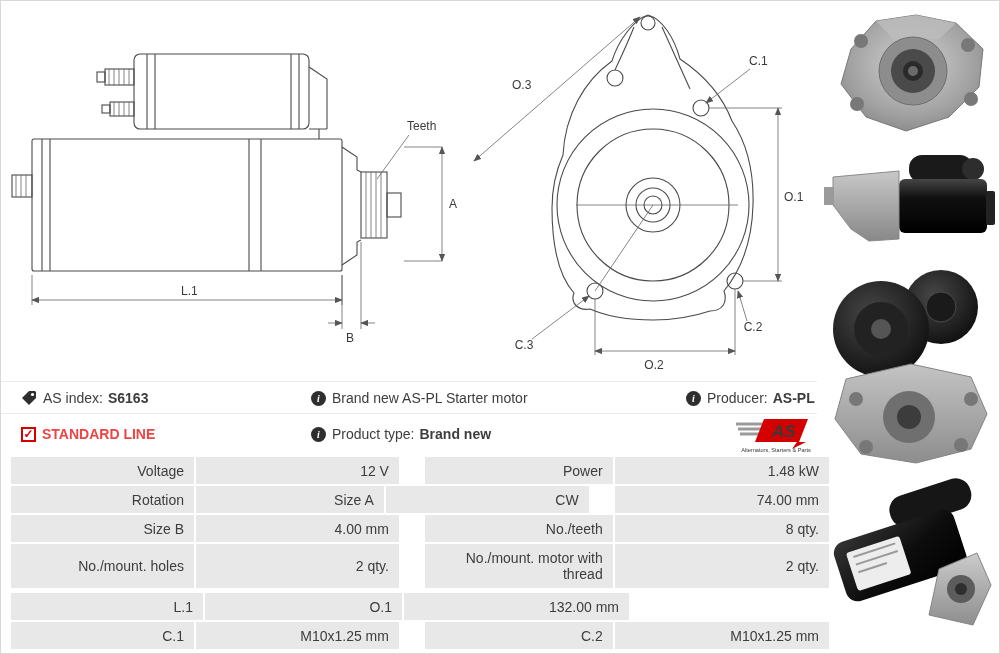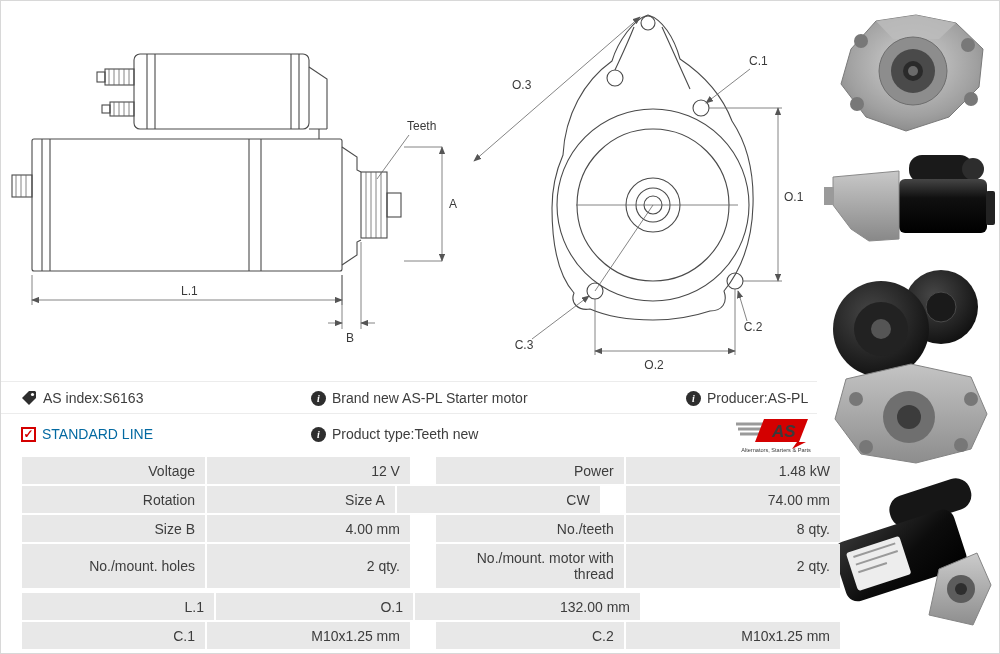--- a/index.html
+++ b/index.html
@@ -22,36 +22,36 @@
   #photo1 { top:8px;   height:132px; }
   #photo2 { top:142px; height:112px; }
   #photo3 { top:258px; height:208px; }
   #photo4 { top:472px; height:176px; }
   
   .info { position:absolute; left:0; top:380px; width:816px; height:72px; }
   .info-row { position:absolute; left:0; width:816px; border-top:1px solid #ececec; }
   #info-row1 { top:0; height:32px; }
   #info-row2 { top:32px; height:40px; }
   .ii { position:absolute; top:0; height:100%; display:flex; align-items:center; gap:6px; font-size:14px; }
-  .ii b { font-weight:400; }
-  .pair { display:flex; align-items:baseline; }
+  .ii b { font-weight:700; }
+  .pair { display:flex; gap:5px; align-items:baseline; }
   .iicon {
     width:15px; height:15px; border-radius:50%; background:#2e2e2e; color:#fff;
     font-size:10px; font-weight:bold; font-style:italic; flex:0 0 15px;
     display:flex; align-items:center; justify-content:center;
     font-family:"Liberation Serif", serif;
   }
   .checkbox {
     width:15px; height:15px; border:2px solid #d40000; color:#d40000; box-sizing:border-box;
     font-size:12px; font-weight:bold; display:flex; align-items:center; justify-content:center;
   }
-  .red { color:#0369a1; }
+  .red { color:#ef4444; }
   .logo { position:absolute; left:733px; top:2px; width:82px; height:38px;text-align:center; }
   
-  .spec { position:absolute; left:21px; top:456px; width:818px; display:flex; flex-direction:column; gap:2px; }
+  .spec { position:absolute; left:10px; top:456px; width:818px; display:flex; flex-direction:column; gap:2px; }
   .trow { display:flex; gap:2px; }
   .tcell {
     background:#e8e8e8; min-height:27px; box-sizing:border-box; font-size:14px;
     display:flex; align-items:center; justify-content:flex-end; text-align:right;
     padding:3px 10px 3px 6px; color:#3d3d3d;
   }
   .c1 { width:192px; } .c2 { width:213px; margin-right:24px; } .c3 { width:197px; } .c4 { width:225px; }
   .tall .tcell { min-height:44px; }
   .l1row { margin-top:3px; }
 </style>
@@ -277,21 +277,21 @@
     </div>
     <div class="info-row" id="info-row2">
       <div class="ii" style="left:20px">
         <span class="checkbox">✓</span>
         <b class="red">STANDARD LINE</b>
       </div>
       <div class="ii" style="left:310px">
         <span class="iicon">i</span>
         <span class="pair">
             <span>Product type:</span>
-            <b>Teeth new</b>
+            <b>Brand new</b>
           </span>
       </div>
       <div class="logo">
         <svg width="82" height="38" viewBox="0 0 82 38">
           <path d="M2,8 h30 M4,13 h26 M6,18 h22" stroke="#9a9a9a" stroke-width="3"></path>
           <path d="M30,3 L74,3 L65,26 L21,26 Z" fill="#d40000"></path>
           <text x="38" y="21" font-size="17" font-style="italic" font-weight="bold" fill="#ffffff">AS</text>
           <path d="M63,26 L72,26 L58,33 Z" fill="#d40000"></path>
           <text x="42" y="36" font-size="5.6" fill="#d40000" text-anchor="middle">Alternators, Starters &amp; Parts</text>
         </svg>

